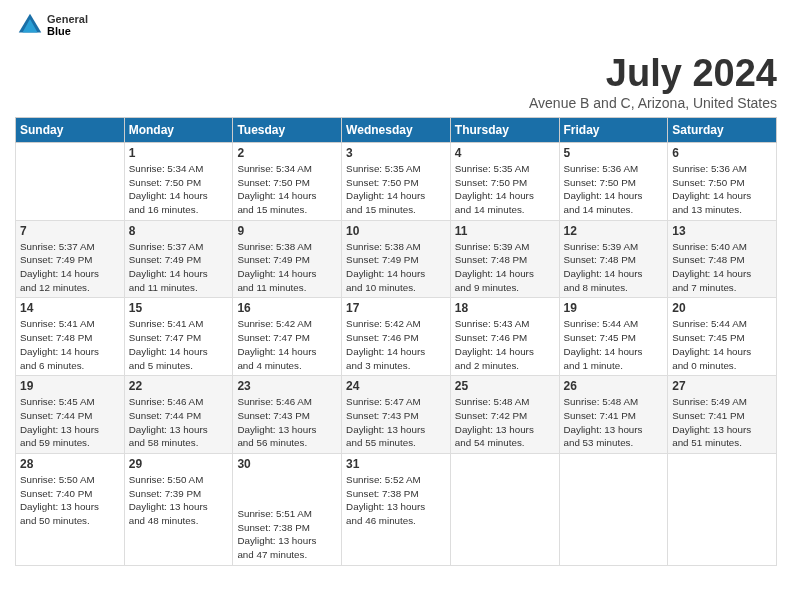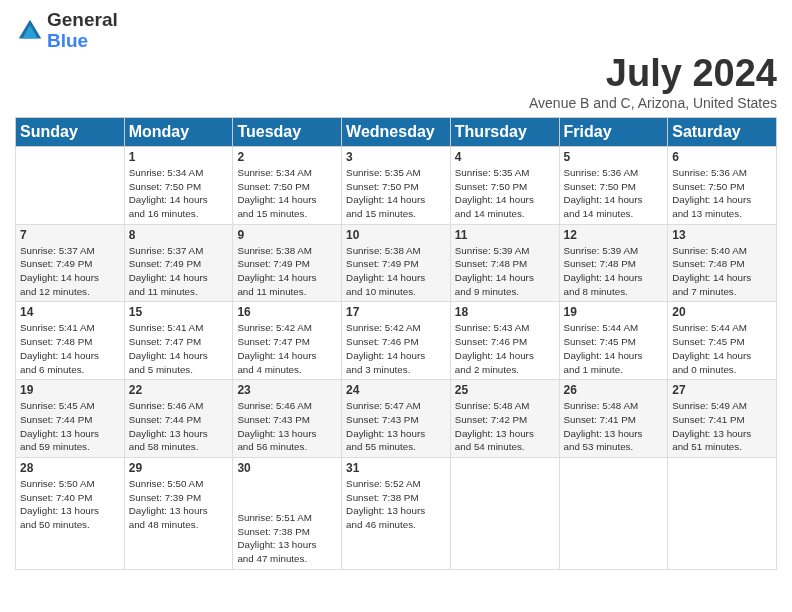--- a/index.html
+++ b/index.html
@@ -17,26 +17,26 @@
       margin-bottom: 6px;
     }
     .logo {
       display: flex;
       align-items: center;
       gap: 2px;
     }
     .logo-text {
       display: flex;
       flex-direction: column;
-      font-size: 19px;
+      font-size: 11px;
       font-weight: bold;
       line-height: 1.1;
     }
     .logo-general { color: #333; }
-    .logo-blue { color: #3b82f6; }
+    .logo-blue { color: #000000; }
     .logo-icon {
       width: 30px;
       height: 30px;
     }
     .title-block {
       text-align: right;
     }
     .month-title {
       font-size: 38px;
       font-weight: bold;
@@ -51,21 +51,21 @@
     .calendar {
       width: 100%;
       border-collapse: collapse;
       font-size: 10.5px;
     }
     .calendar th {
       background: #1a6fa8;
       color: #fff;
       padding: 5px 4px;
       text-align: left;
-      font-size: 16px;
+      font-size: 12px;
       font-weight: bold;
       border: 1px solid #ccc;
     }
     .calendar td {
       vertical-align: top;
       border: 1px solid #ddd;
       padding: 3px 4px;
       width: calc(100% / 7);
       min-height: 80px;
     }

